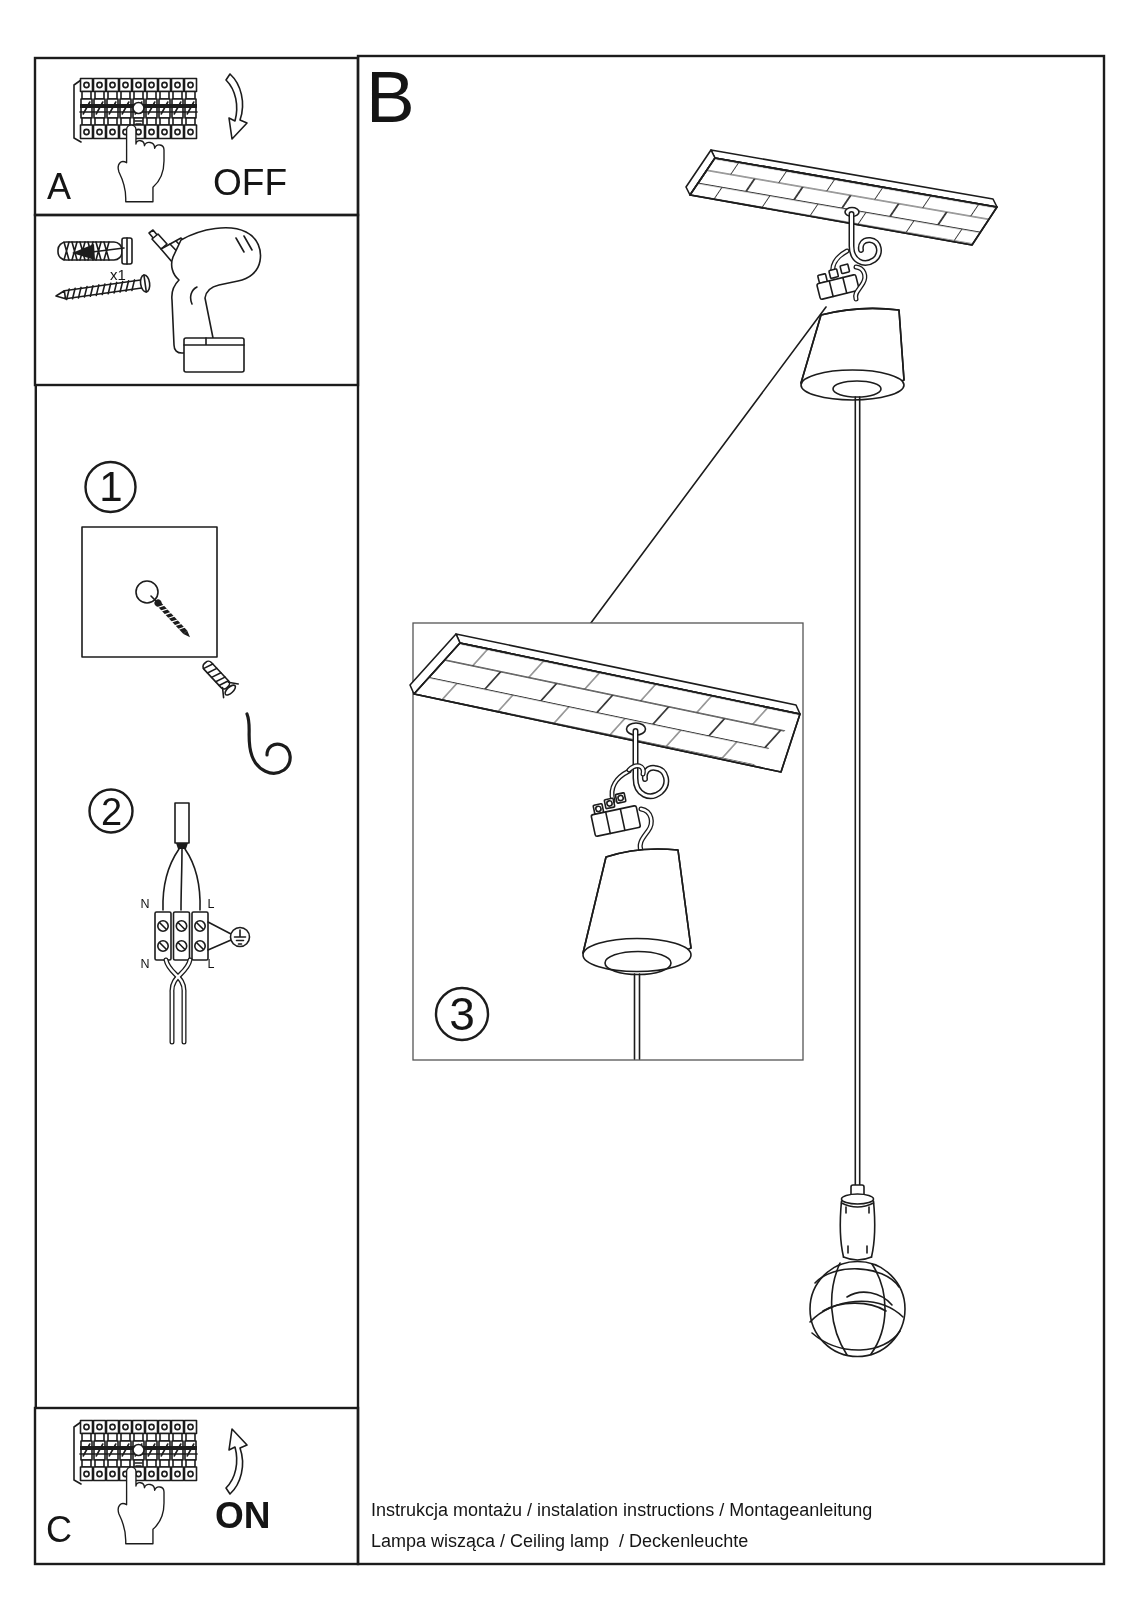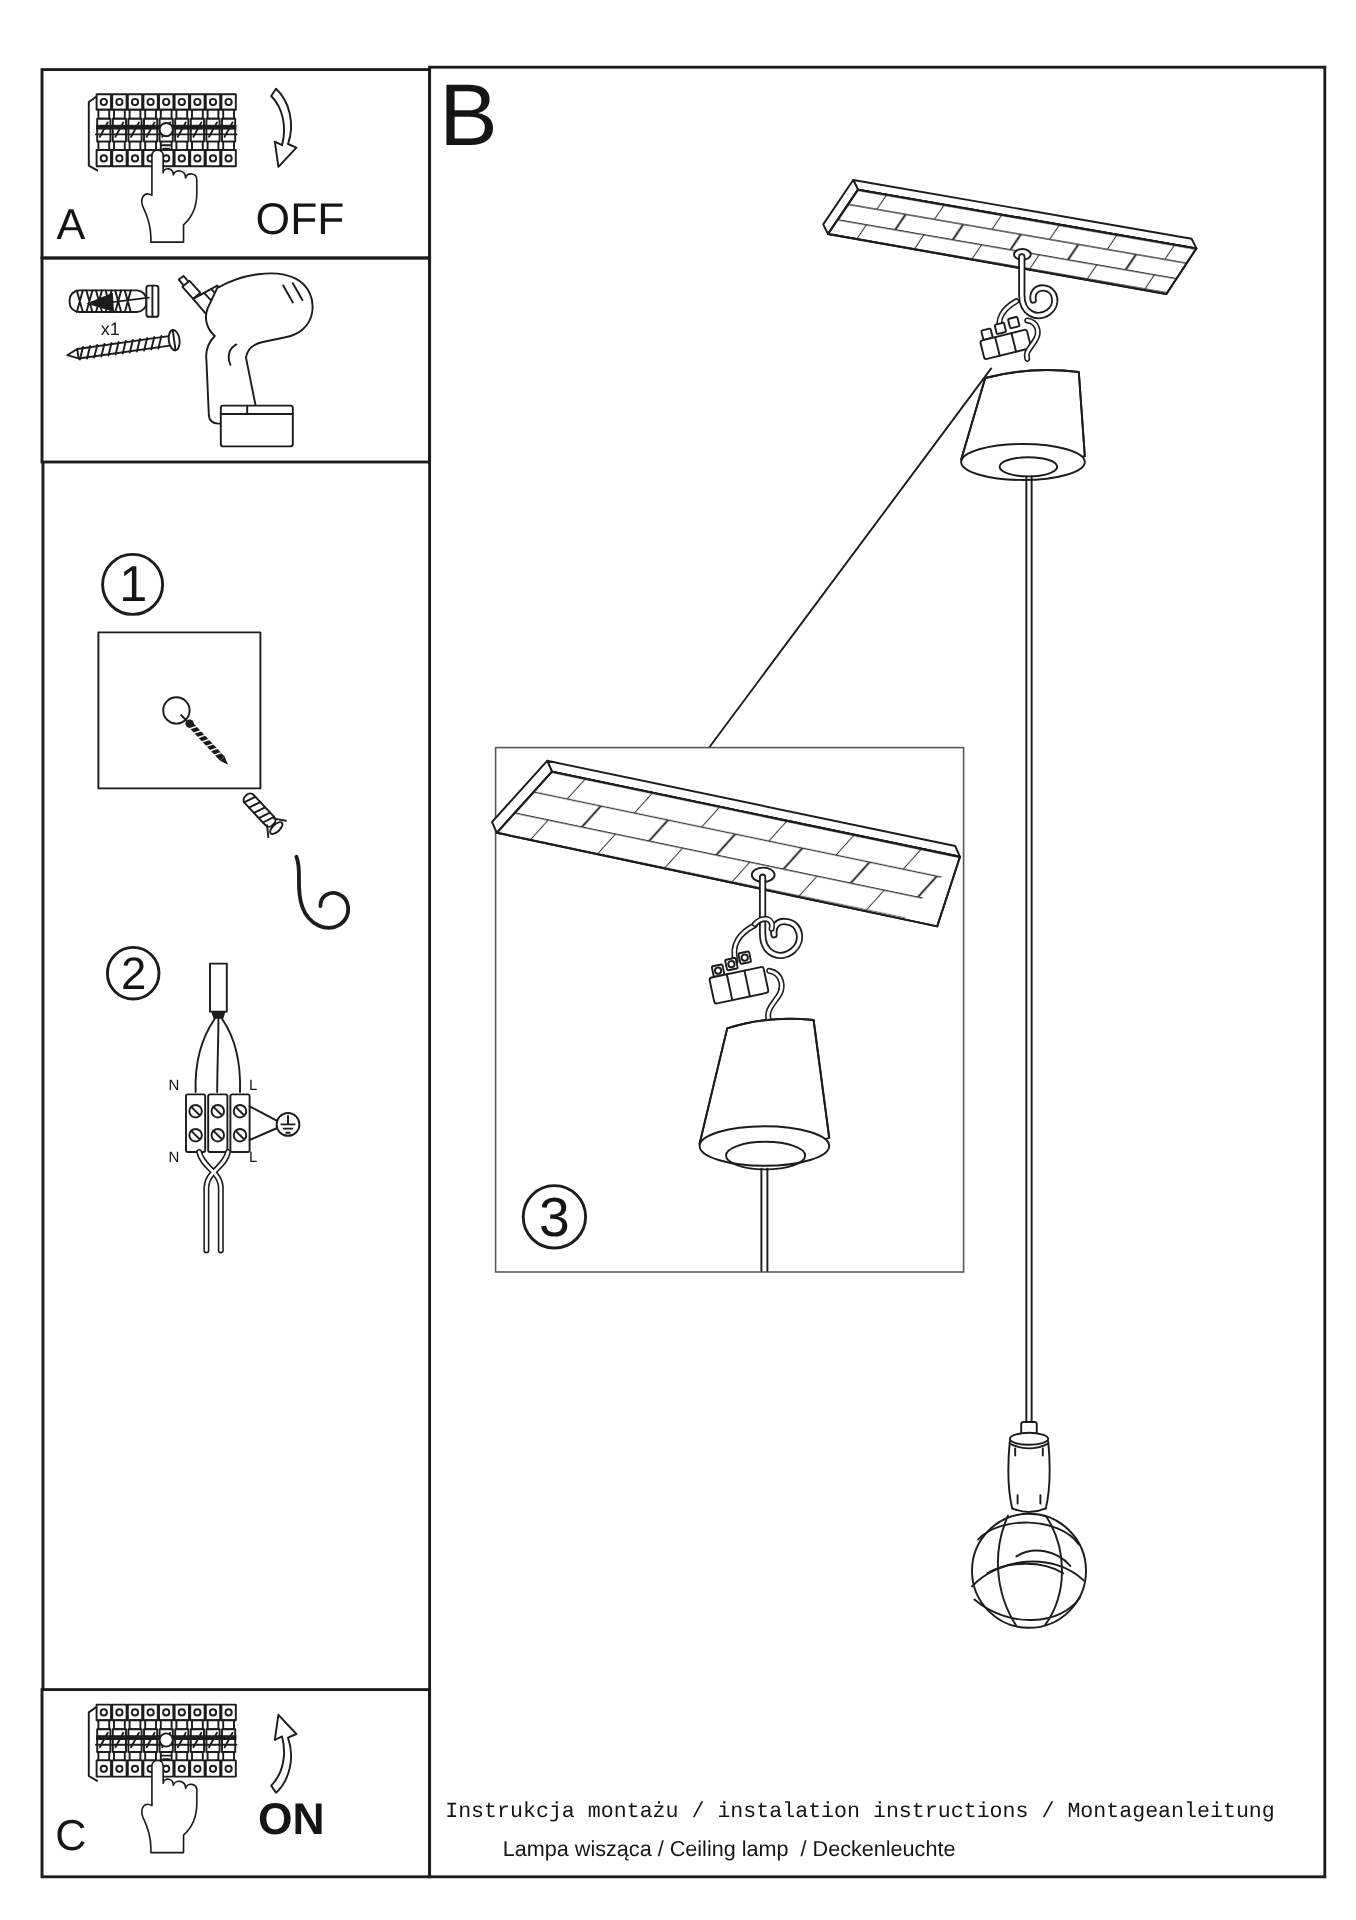--- a/index.html
+++ b/index.html
@@ -253,32 +253,32 @@
     <ellipse class="fw" cx="637" cy="955" rx="54" ry="16.5"></ellipse>
     <ellipse class="ln" cx="638" cy="963" rx="33" ry="11.5"></ellipse>
   </g>
   <path class="ln" d="M634.5,974 V1059 M639.5,974 V1059"></path>
   <circle class="thk" cx="462" cy="1014" r="26" stroke-width="2.2"></circle>
 </svg>
 
 <div class="t" style="left:47px;top:169px;font-size:36px;">A</div>
 <div class="t" style="left:213px;top:164px;font-size:37px;">OFF</div>
 
-<div class="t" style="left:84px;top:267px;font-size:15px;">x1</div>
+<div class="t" style="left:110px;top:267px;font-size:15px;">x1</div>
 
 <div class="t" style="left:366px;top:60px;font-size:73px;">B</div>
 
 <div class="t badge" style="left:85px;top:461px;width:52px;height:52px;font-size:42px;">1</div>
 <div class="t badge" style="left:90px;top:790px;width:43px;height:43px;font-size:38px;">2</div>
 <div class="t badge" style="left:436px;top:988px;width:52px;height:52px;font-size:46px;">3</div>
 
 <div class="t badge" style="left:138px;top:898px;width:14px;font-size:12.5px;">N</div>
 <div class="t badge" style="left:204px;top:898px;width:14px;font-size:12.5px;">L</div>
 <div class="t badge" style="left:138px;top:958px;width:14px;font-size:12.5px;">N</div>
 <div class="t badge" style="left:204px;top:958px;width:14px;font-size:12.5px;">L</div>
 
 <div class="t" style="left:46px;top:1512px;font-size:36px;">C</div>
 <div class="t" style="left:215px;top:1497px;font-size:37px;font-weight:bold;">ON</div>
 
-<div class="t" style="left:371px;top:1501px;font-size:18px;font-family:Liberation Mono, monospace;">Instrukcja montażu / instalation instructions / Montageanleitung</div>
-<div class="t" style="left:371px;top:1532px;font-size:18px;margin-left:48px;">Lampa wisząca / Ceiling lamp  / Deckenleuchte</div>
+<div class="t" style="left:371px;top:1501px;font-size:18px;">Instrukcja montażu / instalation instructions / Montageanleitung</div>
+<div class="t" style="left:371px;top:1532px;font-size:18px;">Lampa wisząca / Ceiling lamp  / Deckenleuchte</div>
 
 </div>
 
 </body></html>

